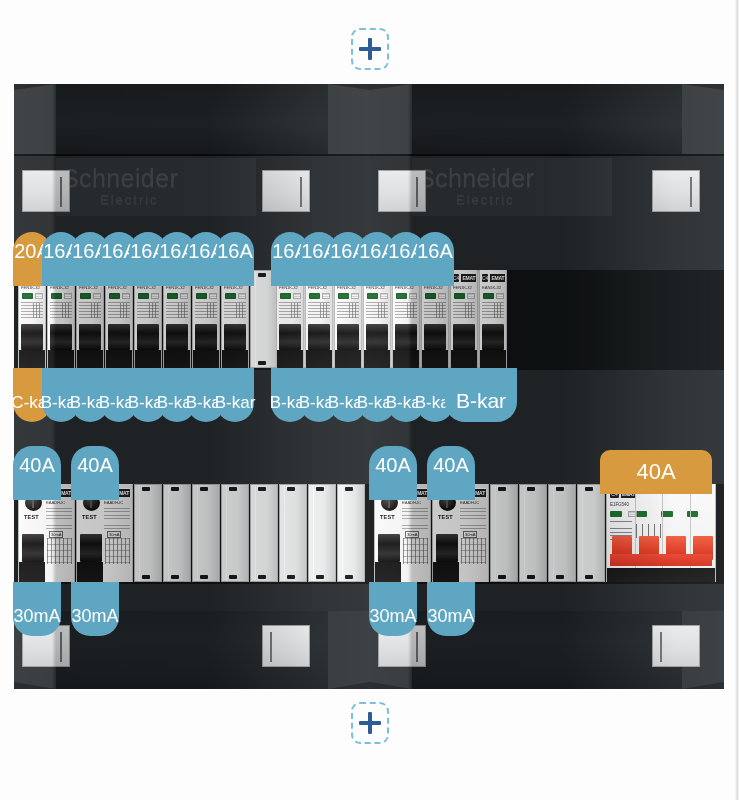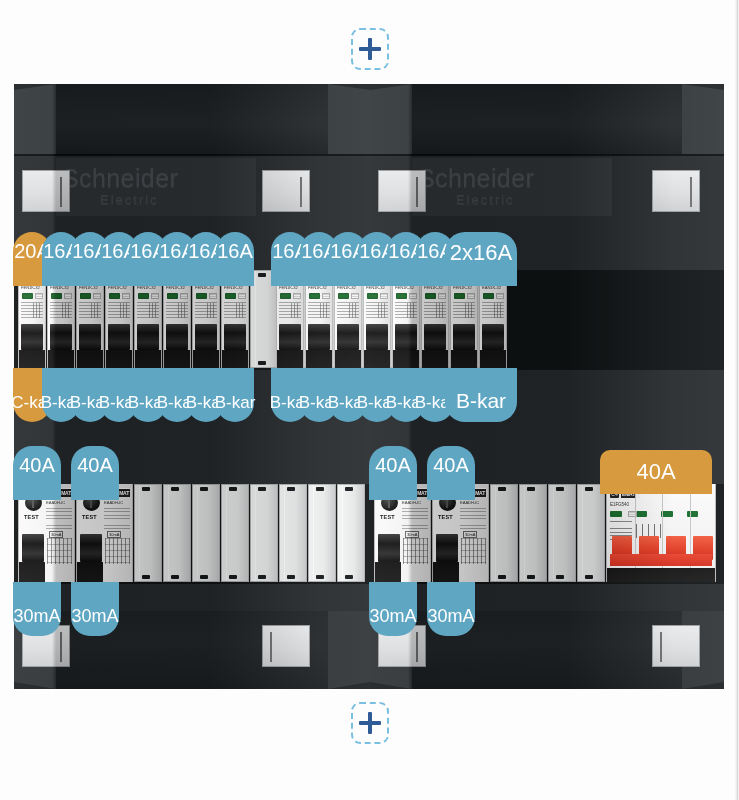--- a/index.html
+++ b/index.html
@@ -790,21 +790,20 @@
         <div class="badge amp" style="left: 286px; top: 148px; width: 38px; background: rgb(95, 166, 195);">16A</div>
         <div class="badge kar" style="left: 286px; top: 284px; width: 38px; background: rgb(95, 166, 195);">B-kar</div>
         <div class="badge amp" style="left: 315px; top: 148px; width: 38px; background: rgb(95, 166, 195);">16A</div>
         <div class="badge kar" style="left: 315px; top: 284px; width: 38px; background: rgb(95, 166, 195);">B-kar</div>
         <div class="badge amp" style="left: 344px; top: 148px; width: 38px; background: rgb(95, 166, 195);">16A</div>
         <div class="badge kar" style="left: 344px; top: 284px; width: 38px; background: rgb(95, 166, 195);">B-kar</div>
         <div class="badge amp" style="left: 373px; top: 148px; width: 38px; background: rgb(95, 166, 195);">16A</div>
         <div class="badge kar" style="left: 373px; top: 284px; width: 38px; background: rgb(95, 166, 195);">B-kar</div>
         <div class="badge amp" style="left: 402px; top: 148px; width: 38px; background: rgb(95, 166, 195);">16A</div>
         <div class="badge kar" style="left: 402px; top: 284px; width: 38px; background: rgb(95, 166, 195);">B-kar</div>
-        <div class="badge amp wide" style="left: 431px; top: 148px; width: 72px; background: rgb(95, 166, 195);">2x16A</div>
         <div class="badge kar wide" style="left: 431px; top: 284px; width: 72px; background: rgb(95, 166, 195);">B-kar</div>
         <div class="badge amp ma" style="left: -1px; top: 362px; width: 48px; background: rgb(95, 166, 195);">40A</div>
         <div class="badge kar ma" style="left: -1px; top: 498px; width: 48px; background: rgb(95, 166, 195);">30mA</div>
         <div class="badge amp ma" style="left: 57px; top: 362px; width: 48px; background: rgb(95, 166, 195);">40A</div>
         <div class="badge kar ma" style="left: 57px; top: 498px; width: 48px; background: rgb(95, 166, 195);">30mA</div>
         <div class="badge amp ma" style="left: 355px; top: 362px; width: 48px; background: rgb(95, 166, 195);">40A</div>
         <div class="badge kar ma" style="left: 355px; top: 498px; width: 48px; background: rgb(95, 166, 195);">30mA</div>
         <div class="badge amp ma" style="left: 413px; top: 362px; width: 48px; background: rgb(95, 166, 195);">40A</div>
         <div class="badge kar ma" style="left: 413px; top: 498px; width: 48px; background: rgb(95, 166, 195);">30mA</div>
         <div class="badge amp wide4" style="left: 586px; top: 366px; width: 112px; background: rgb(216, 154, 62);">40A</div>

